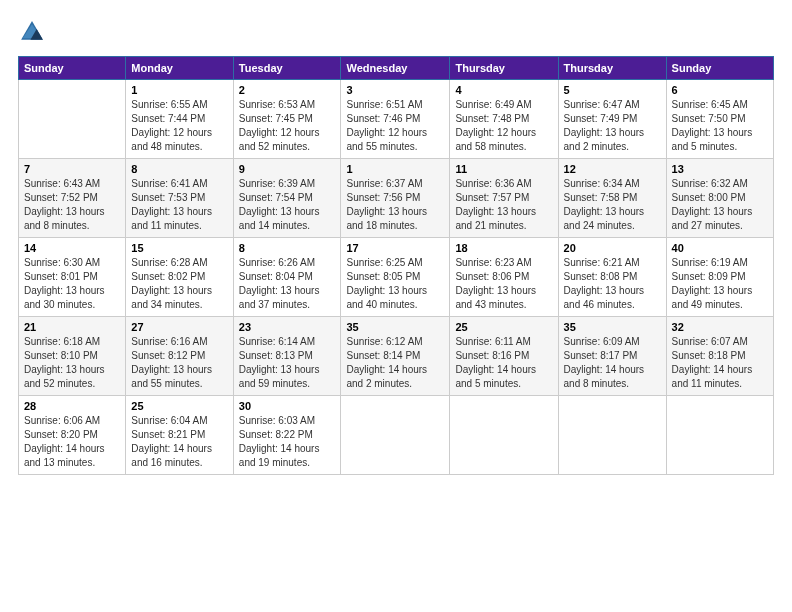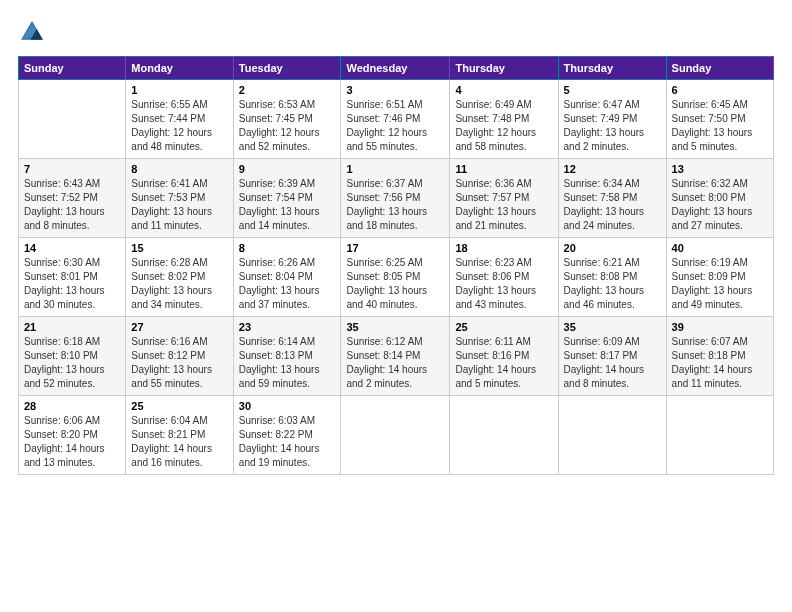--- a/index.html
+++ b/index.html
@@ -233,21 +233,21 @@
           </td>
           <td>
             <div class="day-num">25</div>
             <div class="day-info">Sunrise: 6:11 AM<br>Sunset: 8:16 PM<br>Daylight: 14 hours and 5 minutes.</div>
           </td>
           <td>
             <div class="day-num">35</div>
             <div class="day-info">Sunrise: 6:09 AM<br>Sunset: 8:17 PM<br>Daylight: 14 hours and 8 minutes.</div>
           </td>
           <td>
-            <div class="day-num">39</div>
+            <div class="day-num">32</div>
             <div class="day-info">Sunrise: 6:07 AM<br>Sunset: 8:18 PM<br>Daylight: 14 hours and 11 minutes.</div>
           </td>
         </tr>
         <tr>
           <td>
             <div class="day-num">28</div>
             <div class="day-info">Sunrise: 6:06 AM<br>Sunset: 8:20 PM<br>Daylight: 14 hours and 13 minutes.</div>
           </td>
           <td>
             <div class="day-num">25</div>

